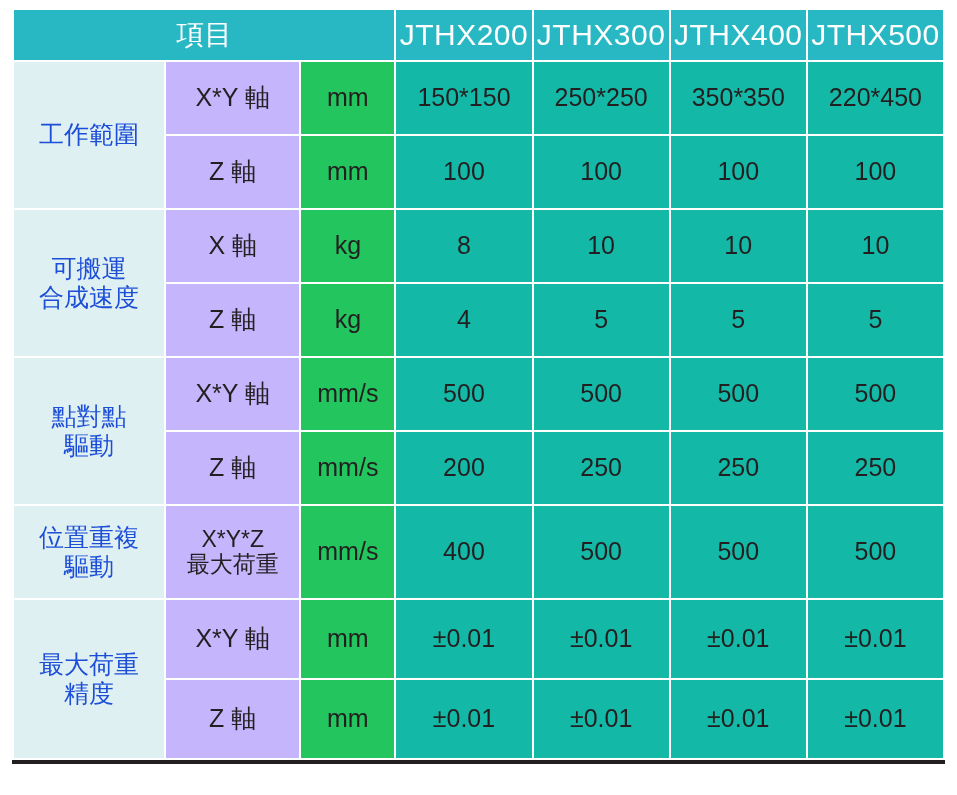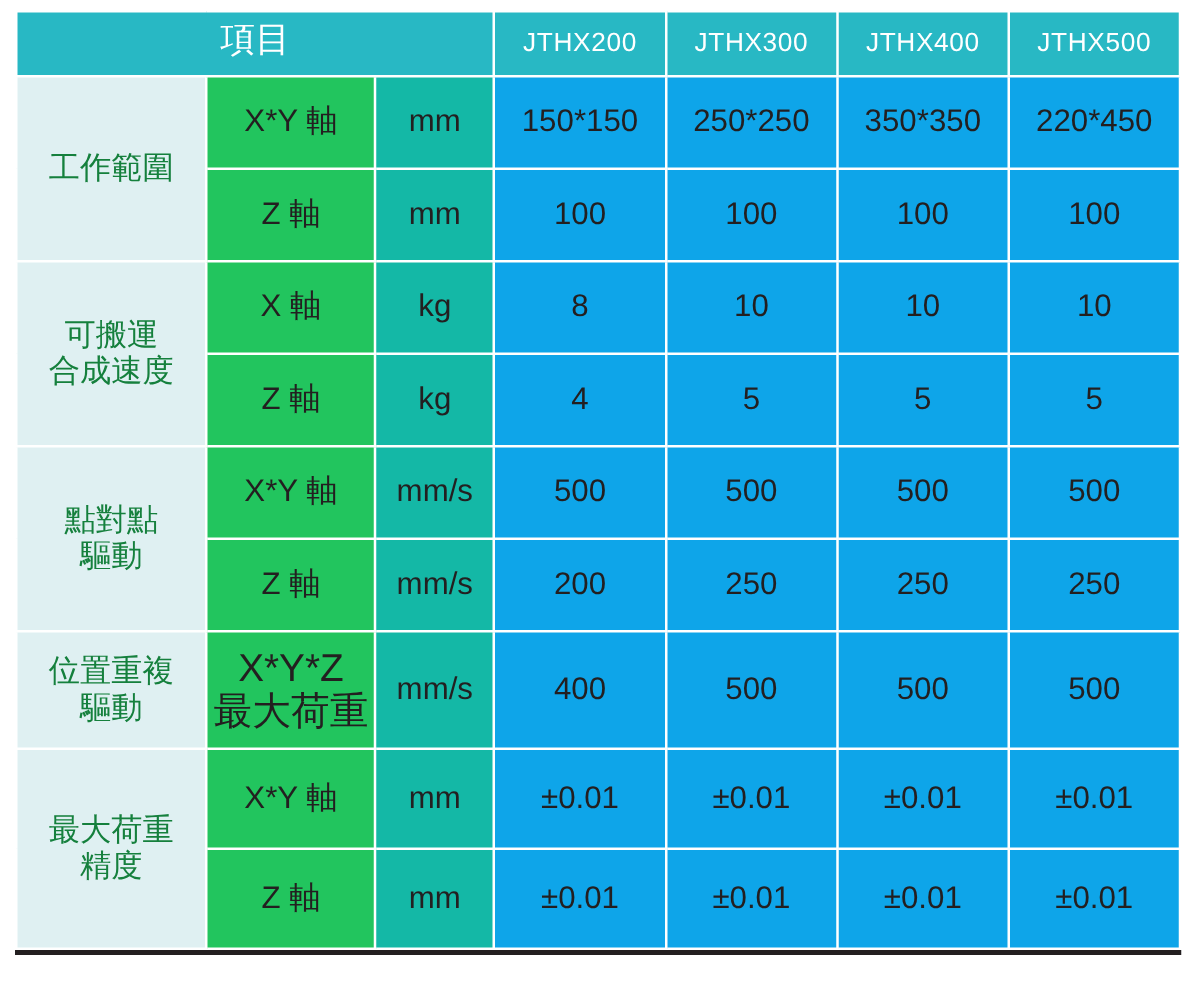--- a/index.html
+++ b/index.html
@@ -40,47 +40,46 @@
   }
   
   tr.header th {
     background: #28b8c4;
     color: #ffffff;
     height: 50px;
     font-size: 27px;
   }
   tr.header th.item-head {
     font-size: 28px;
-    font-family: Liberation Mono, monospace;
   }
   tr.header th.model-head {
-    font-size: 21px;
+    font-size: 30px;
     letter-spacing: 0.5px;
   }
   
   td.group {
     background: #dff0f2;
-    color: #15803d;
+    color: #1d4ed8;
     font-size: 26px;
   }
   td.axis {
+    background: #c4b5fd;
+    font-size: 25px;
+    margin-top: 12px;
+  }
+  td.axis.two-line {
+    font-size: 23px;
+    line-height: 1.1;
+  }
+  td.unit {
     background: #22c55e;
     font-size: 25px;
-    margin-top: 12px;
-  }
-  td.axis.two-line {
-    font-size: 31px;
-    line-height: 1.1;
-  }
-  td.unit {
+  }
+  td.val {
     background: #14b8a6;
-    font-size: 25px;
-  }
-  td.val {
-    background: #0ea5e9;
     font-size: 26px;
     margin-top: 24px;
   }
   tr.r1 td { height: 72px; }
   tr.r2 td { height: 72px; }
   tr.r3 td { height: 72px; }
   tr.r4 td { height: 72px; }
   tr.r5 td { height: 72px; }
   tr.r6 td { height: 72px; }
   tr.r7 td { height: 92px; }

